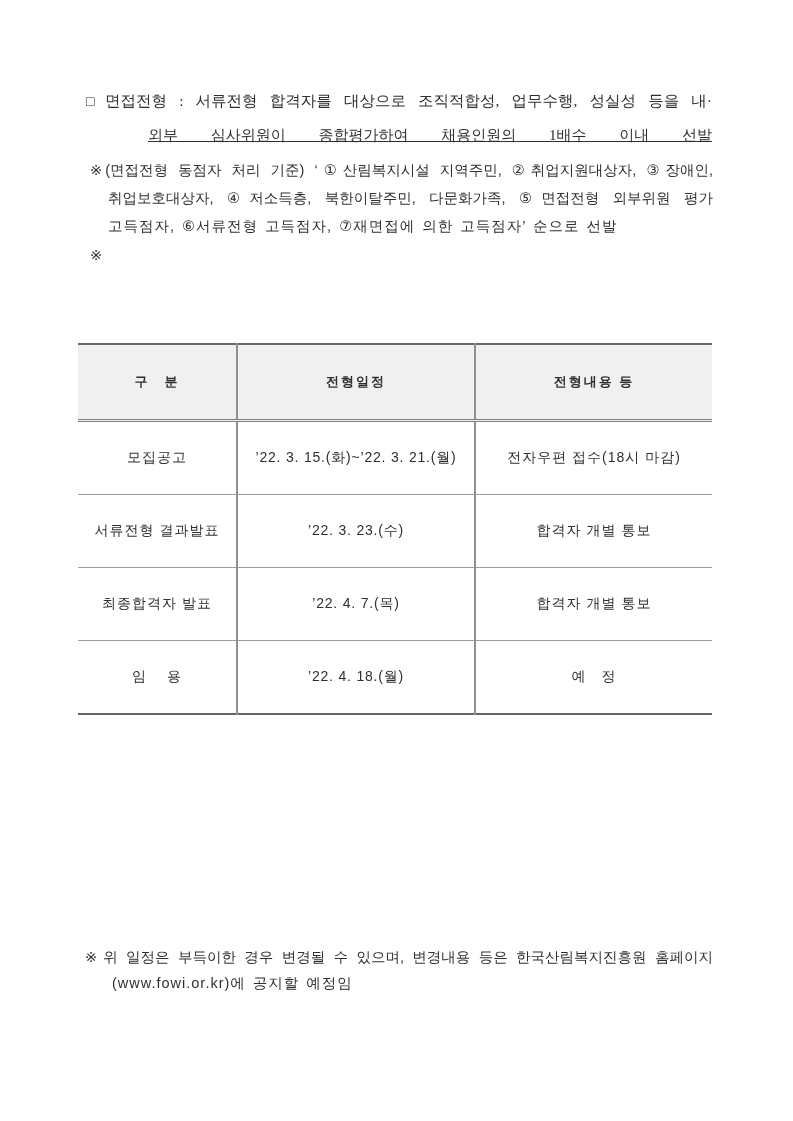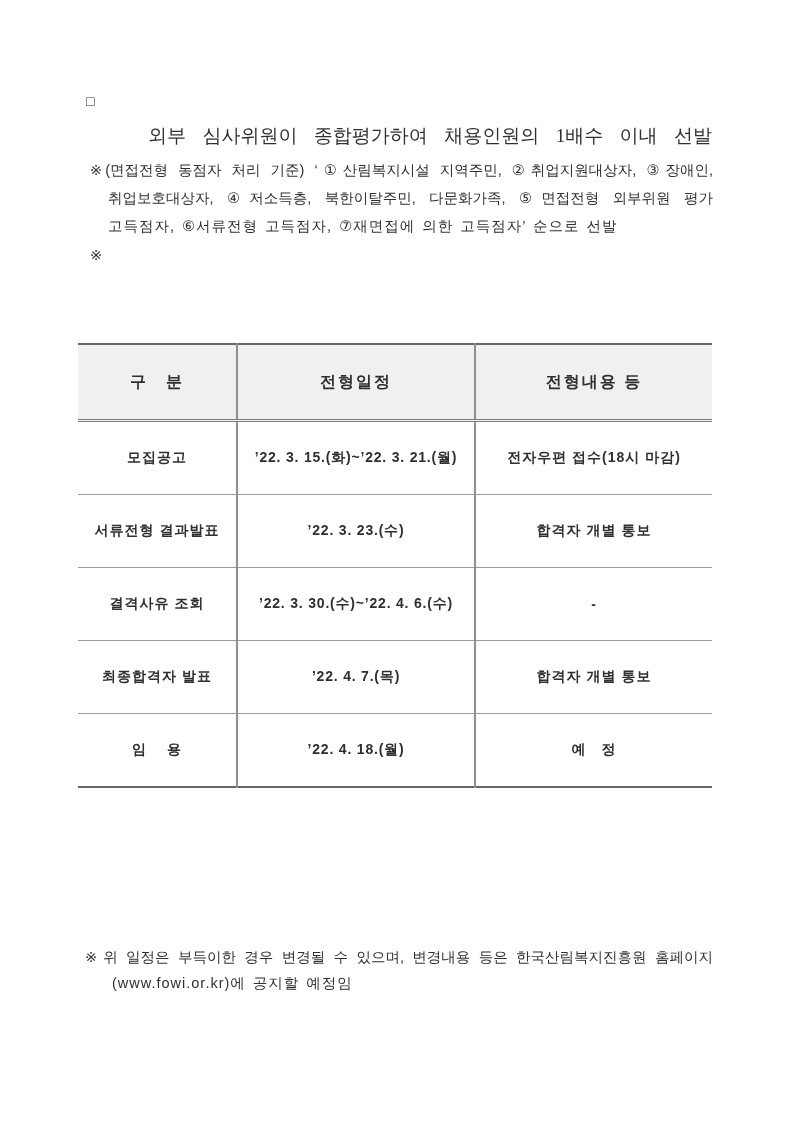--- a/index.html
+++ b/index.html
@@ -7,57 +7,58 @@
         font-family:"Liberation Sans","DejaVu Sans",sans-serif;color:#2f2f2f;}
   .line{position:absolute;white-space:nowrap;color:#2f2f2f;}
   .serif{font-family:"Liberation Serif","DejaVu Serif",serif;}
   .sans{font-family:"Liberation Sans","DejaVu Sans",sans-serif;}
   .flexline{display:flex;align-items:flex-start;}
   .jtxt{flex:1;white-space:normal;text-align:justify;text-align-last:justify;}
   .jblock{white-space:normal;text-align:justify;text-align-last:justify;}
 
   .bullet{left:86px;top:92px;font-size:14px;line-height:20px;}
   .para1{left:105px;top:89px;width:607px;font-size:15.5px;line-height:23px;}
-  .para2{left:148px;top:124px;width:564px;font-size:19px;line-height:23px;}
+  .para2{left:148px;top:124px;width:564px;font-size:15px;line-height:23px;text-decoration:underline;}
 
   .note{font-size:14.5px;line-height:21px;}
   .n1{left:90px;top:160px;width:623px;}
   .n1 .marker{margin-right:3px;}
   .n1l2{left:108px;top:188px;width:605px;}
   .n1l3{left:108px;top:216px;letter-spacing:1px;word-spacing:2px;}
   .n2{left:90px;top:245px;width:623px;}
   .n2 .marker{margin-right:3px;}
   .n2 .txt{letter-spacing:2px;word-spacing:3px;}
 
   .heading{left:75px;top:307px;font-size:19px;font-weight:bold;letter-spacing:1.5px;line-height:26px;}
 
   table.sched{position:absolute;left:78px;top:343px;width:634px;border-collapse:collapse;table-layout:fixed;
               border-top:2px solid #666666;border-bottom:2px solid #666666;}
   table.sched th,table.sched td{padding:0;text-align:center;vertical-align:middle;white-space:pre;
               border-right:2px solid #8f8f8f;color:#2f2f2f;}
   table.sched th:last-child,table.sched td:last-child{border-right:none;}
   table.sched thead th{height:74px;background:#f0f0f0;border-bottom:3px double #7f7f7f;
-              font-size:16px;font-weight:bold;letter-spacing:2px;}
-  table.sched tbody td{height:72px;font-size:14px;font-weight:bold;}
+              font-size:13px;font-weight:bold;letter-spacing:2px;}
+  table.sched tbody td{height:72px;font-size:14px;font-weight:normal;}
   table.sched tbody tr + tr td{border-top:1px solid #9c9c9c;}
   td.cat{letter-spacing:1px;}
   td.sch{letter-spacing:0.8px;margin-left:12px;}
   td.con{letter-spacing:1px;}
 
   .fnote{font-size:14.5px;line-height:21px;}
   .f1{left:85px;top:947px;width:628px;}
   .f1 .marker{margin-right:6px;}
   .f2{left:112px;top:973px;letter-spacing:1px;word-spacing:2px;}
 </style>
 </head>
 <body>
 
 <div class="page">
 
   <span class="line serif bullet">□</span>
+  <div class="line serif para1 jblock">면접전형 : 서류전형 합격자를 대상으로 조직적합성, 업무수행, 성실성 등을 내·</div>
   <div class="line serif para2 jblock">외부 심사위원이 종합평가하여 채용인원의 1배수 이내 선발</div>
 
   <div class="line sans note n1 flexline">
     <span class="marker">※</span>
     <span class="jtxt">(면접전형 동점자 처리 기준) ‘①산림복지시설 지역주민, ②취업지원대상자, ③장애인,</span>
   </div>
   <div class="line sans note n1l2 jblock">취업보호대상자, ④저소득층, 북한이탈주민, 다문화가족, ⑤면접전형 외부위원 평가</div>
   <div class="line sans note n1l3">고득점자, ⑥서류전형 고득점자, ⑦재면접에 의한 고득점자’ 순으로 선발</div>
 
   <div class="line sans note n2 flexline">
@@ -83,25 +84,20 @@
         <td class="cat">모집공고</td>
         <td class="sch">’22. 3. 15.(화)~’22. 3. 21.(월)</td>
         <td class="con">전자우편 접수(18시 마감)</td>
       </tr>
       <tr>
         <td class="cat">서류전형 결과발표</td>
         <td class="sch">’22. 3. 23.(수)</td>
         <td class="con">합격자 개별 통보</td>
       </tr>
       <tr>
-        <td class="cat">결격사유 조회</td>
-        <td class="sch">’22. 3. 30.(수)~’22. 4. 6.(수)</td>
-        <td class="con">-</td>
-      </tr>
-      <tr>
         <td class="cat">최종합격자 발표</td>
         <td class="sch">’22. 4. 7.(목)</td>
         <td class="con">합격자 개별 통보</td>
       </tr>
       <tr>
         <td class="cat">임　 용</td>
         <td class="sch">’22. 4. 18.(월)</td>
         <td class="con">예　정</td>
       </tr>
     </tbody>

